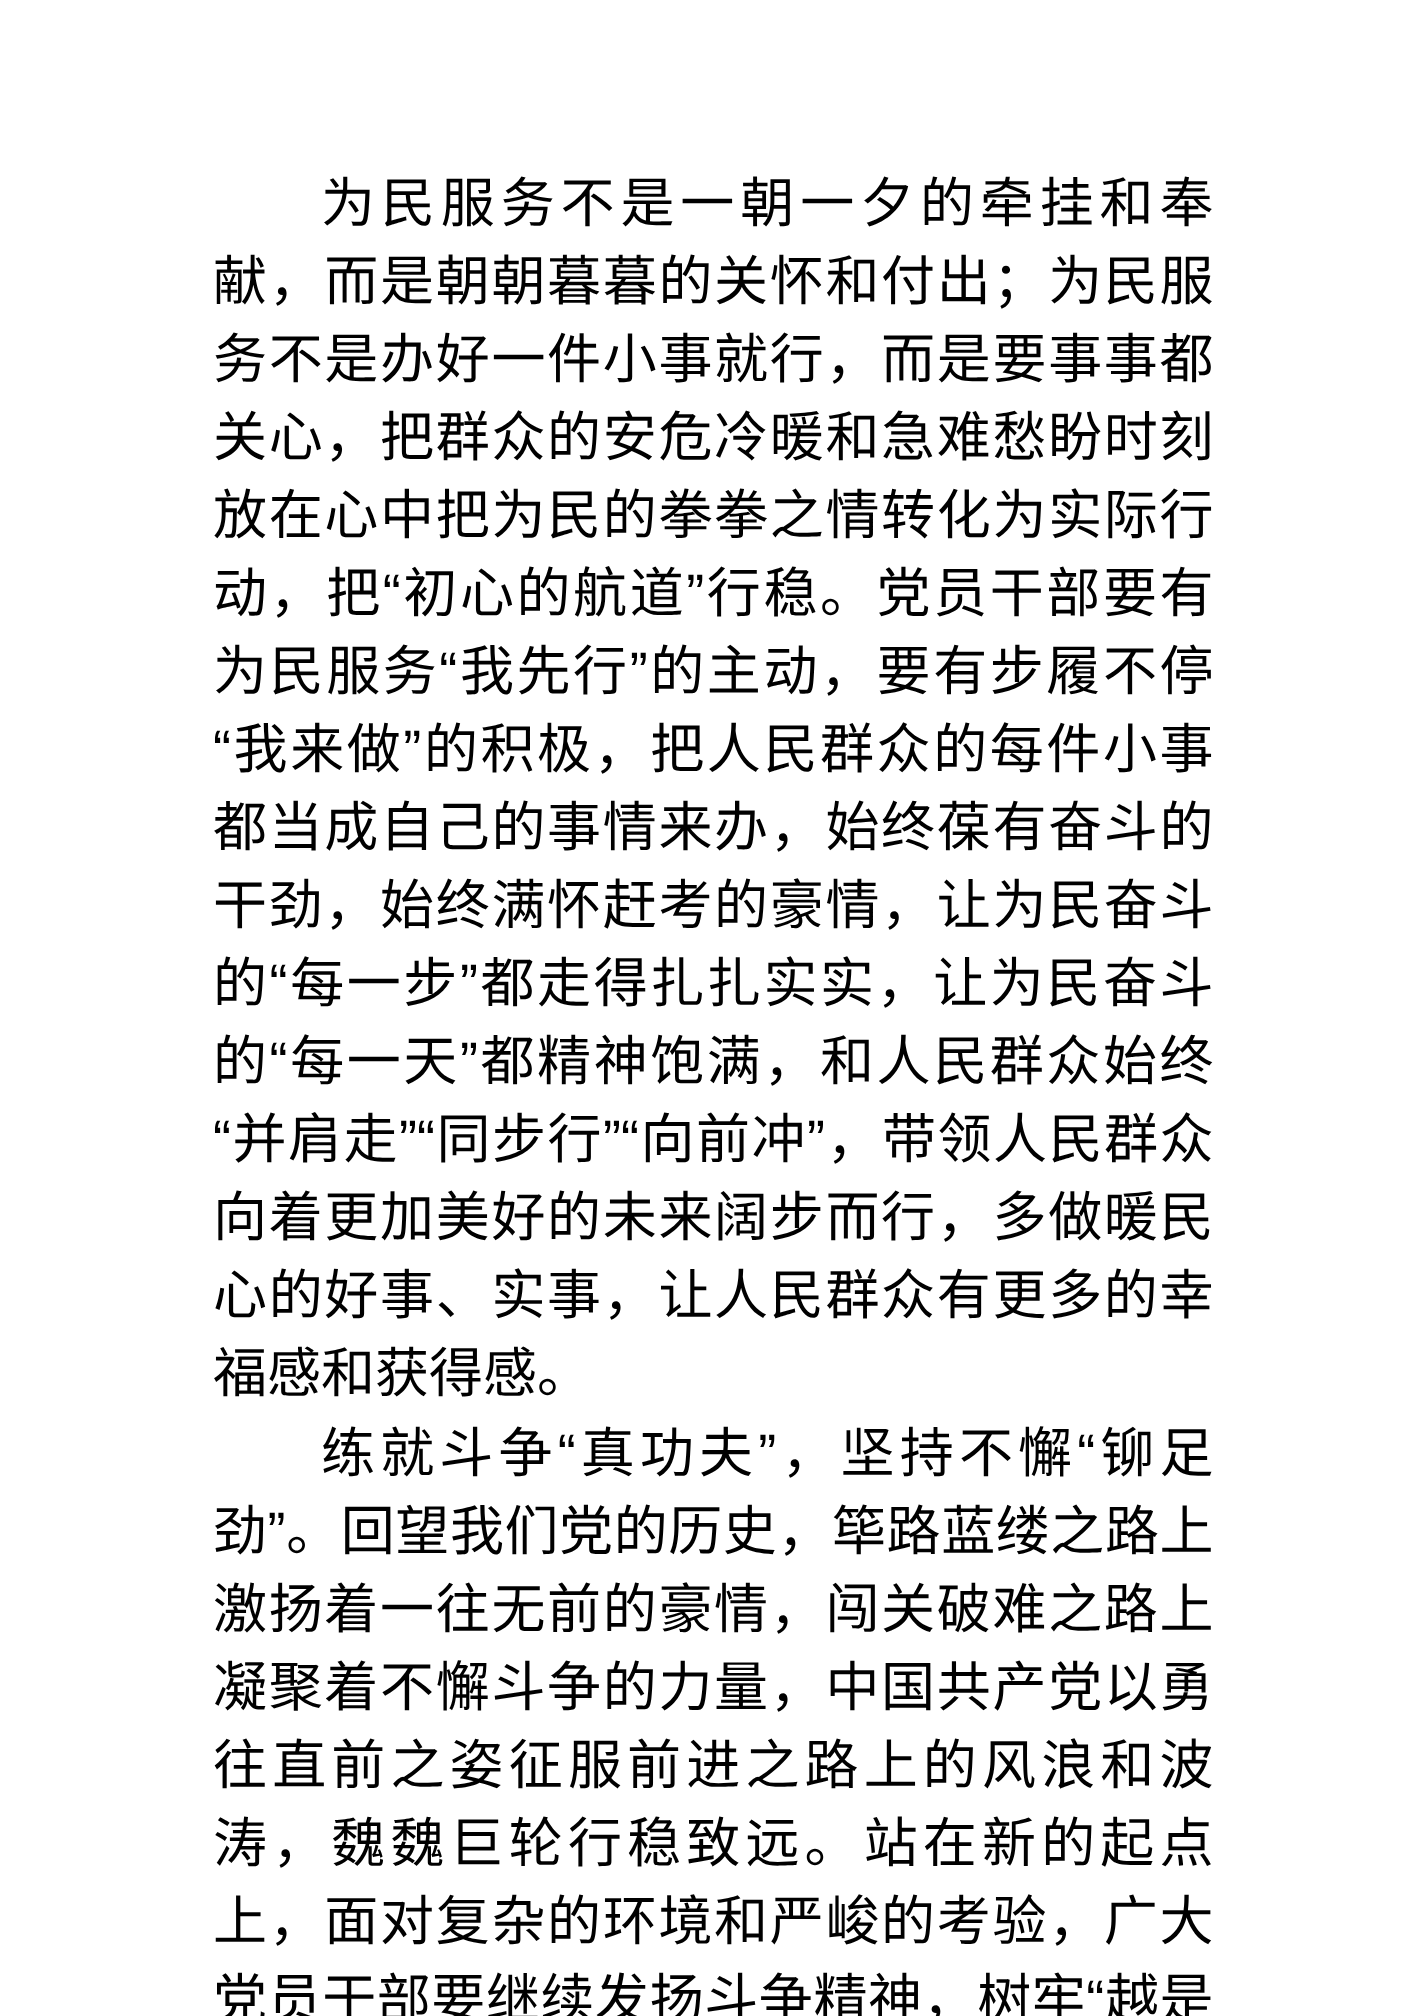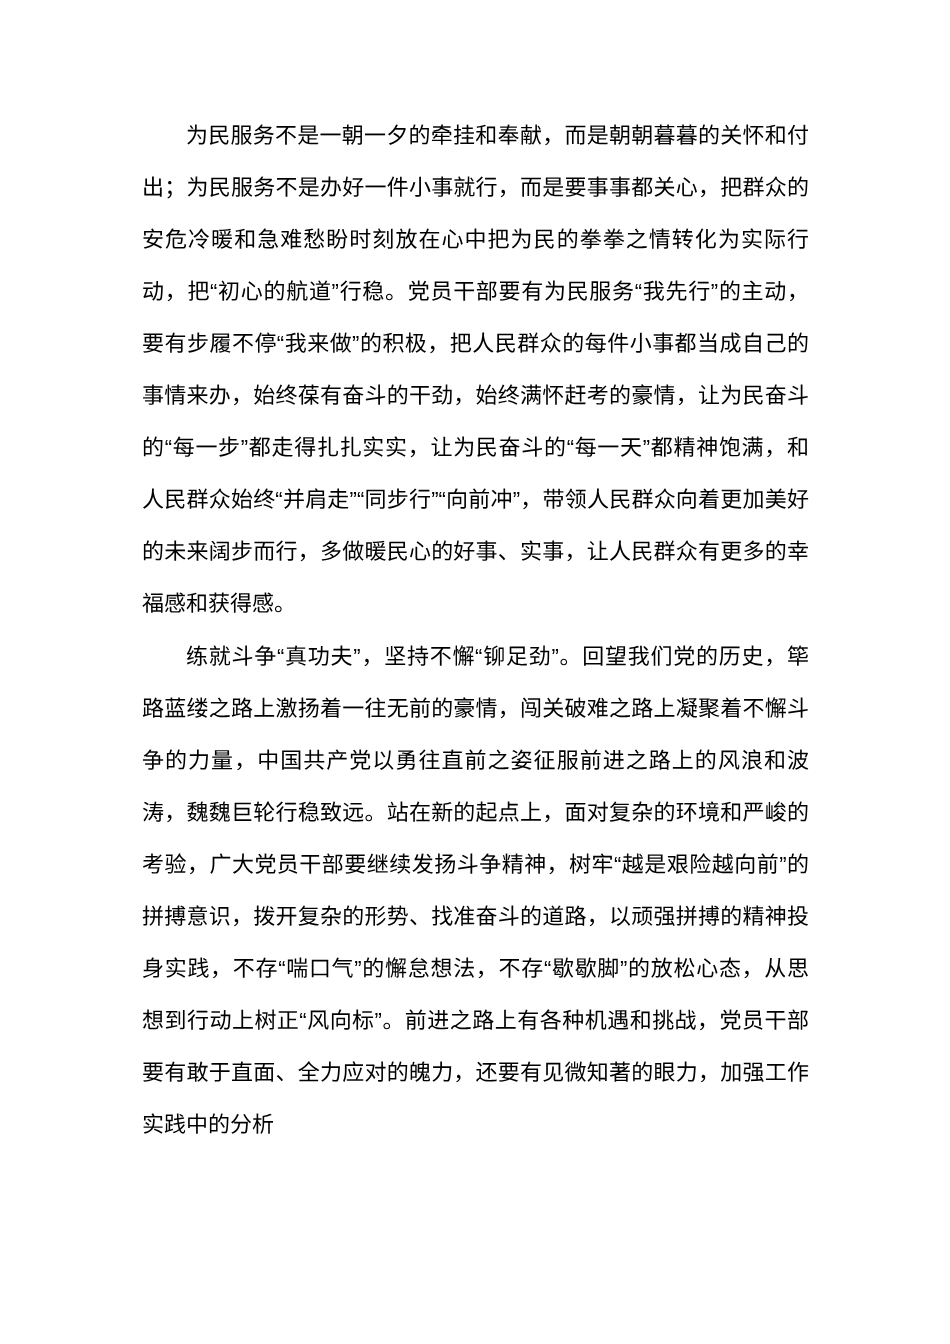--- a/index.html
+++ b/index.html
@@ -28,21 +28,21 @@
     left: 142px;
     top: 110px;
     width: 667px;
     box-sizing: border-box;
   }
 
   .para {
     margin: 0;
     padding: 0;
     color: #000000;
-    font-size: 22px;
+    font-size: 36px;
     line-height: 52px;
     text-align: justify;
     text-justify: inter-character;
     text-indent: 2em;
     letter-spacing: 0;
     font-weight: 400;
     word-break: break-all;
     -webkit-font-smoothing: antialiased;
   }
 

